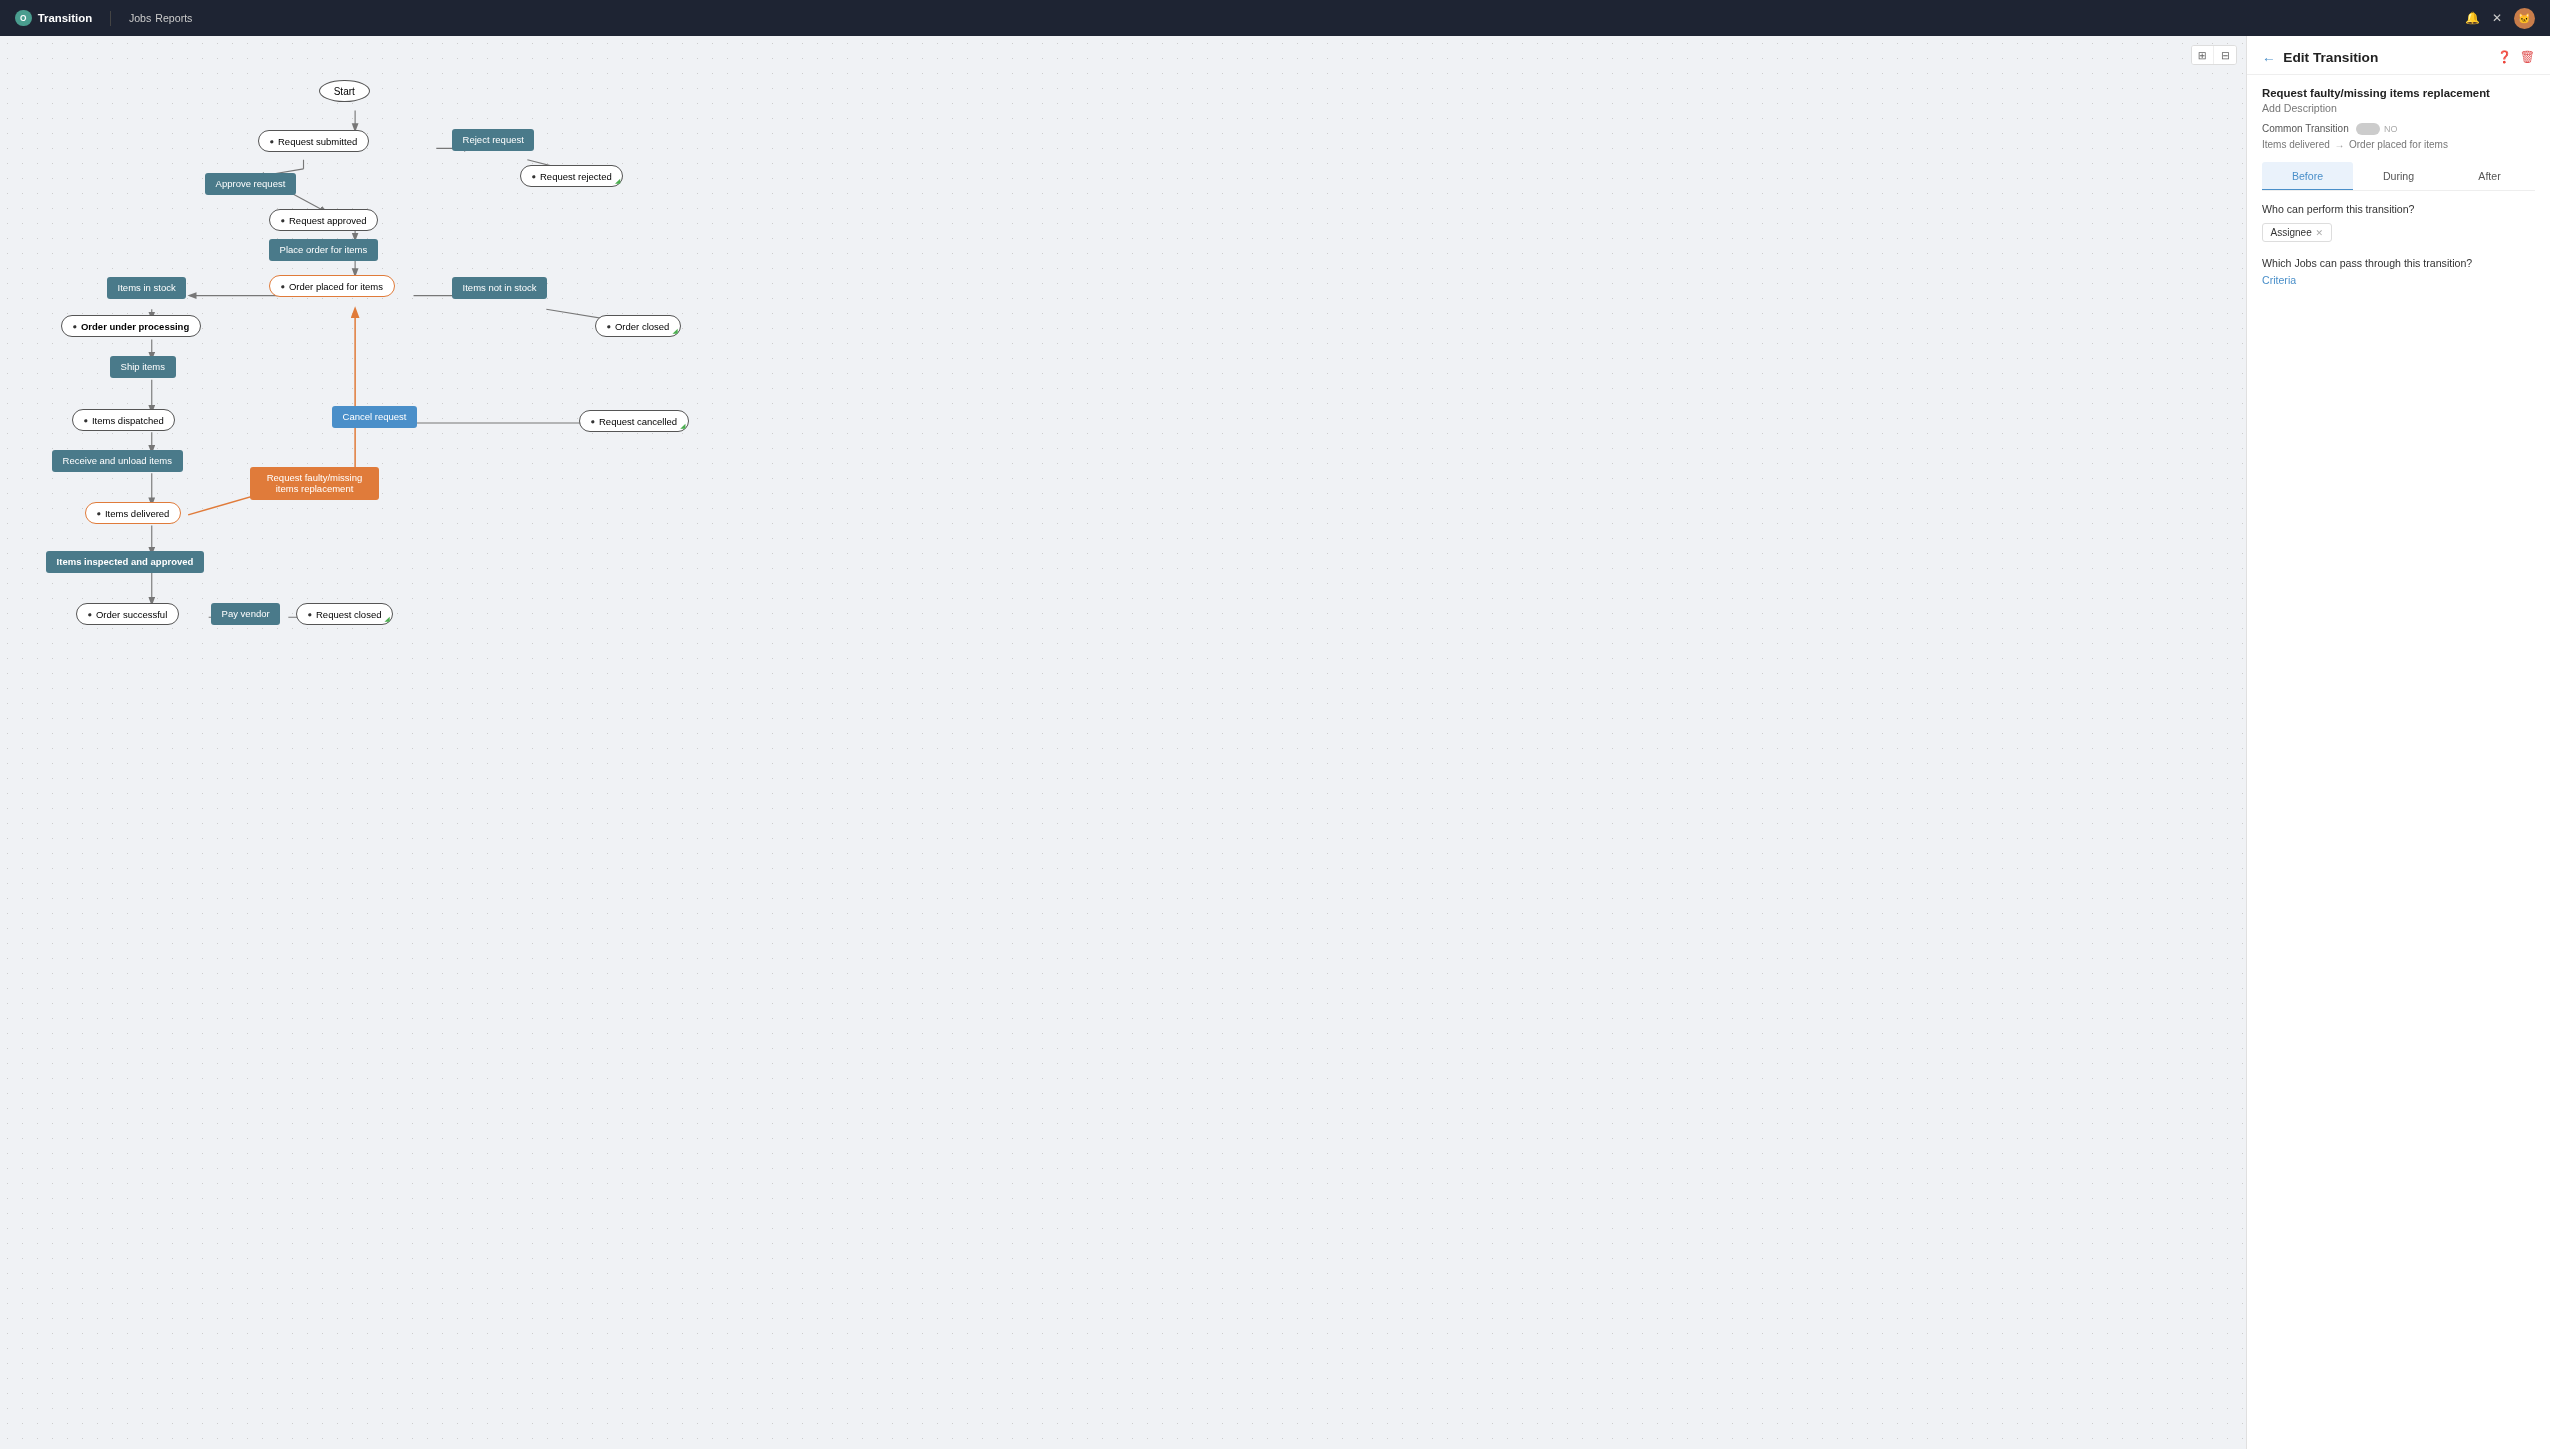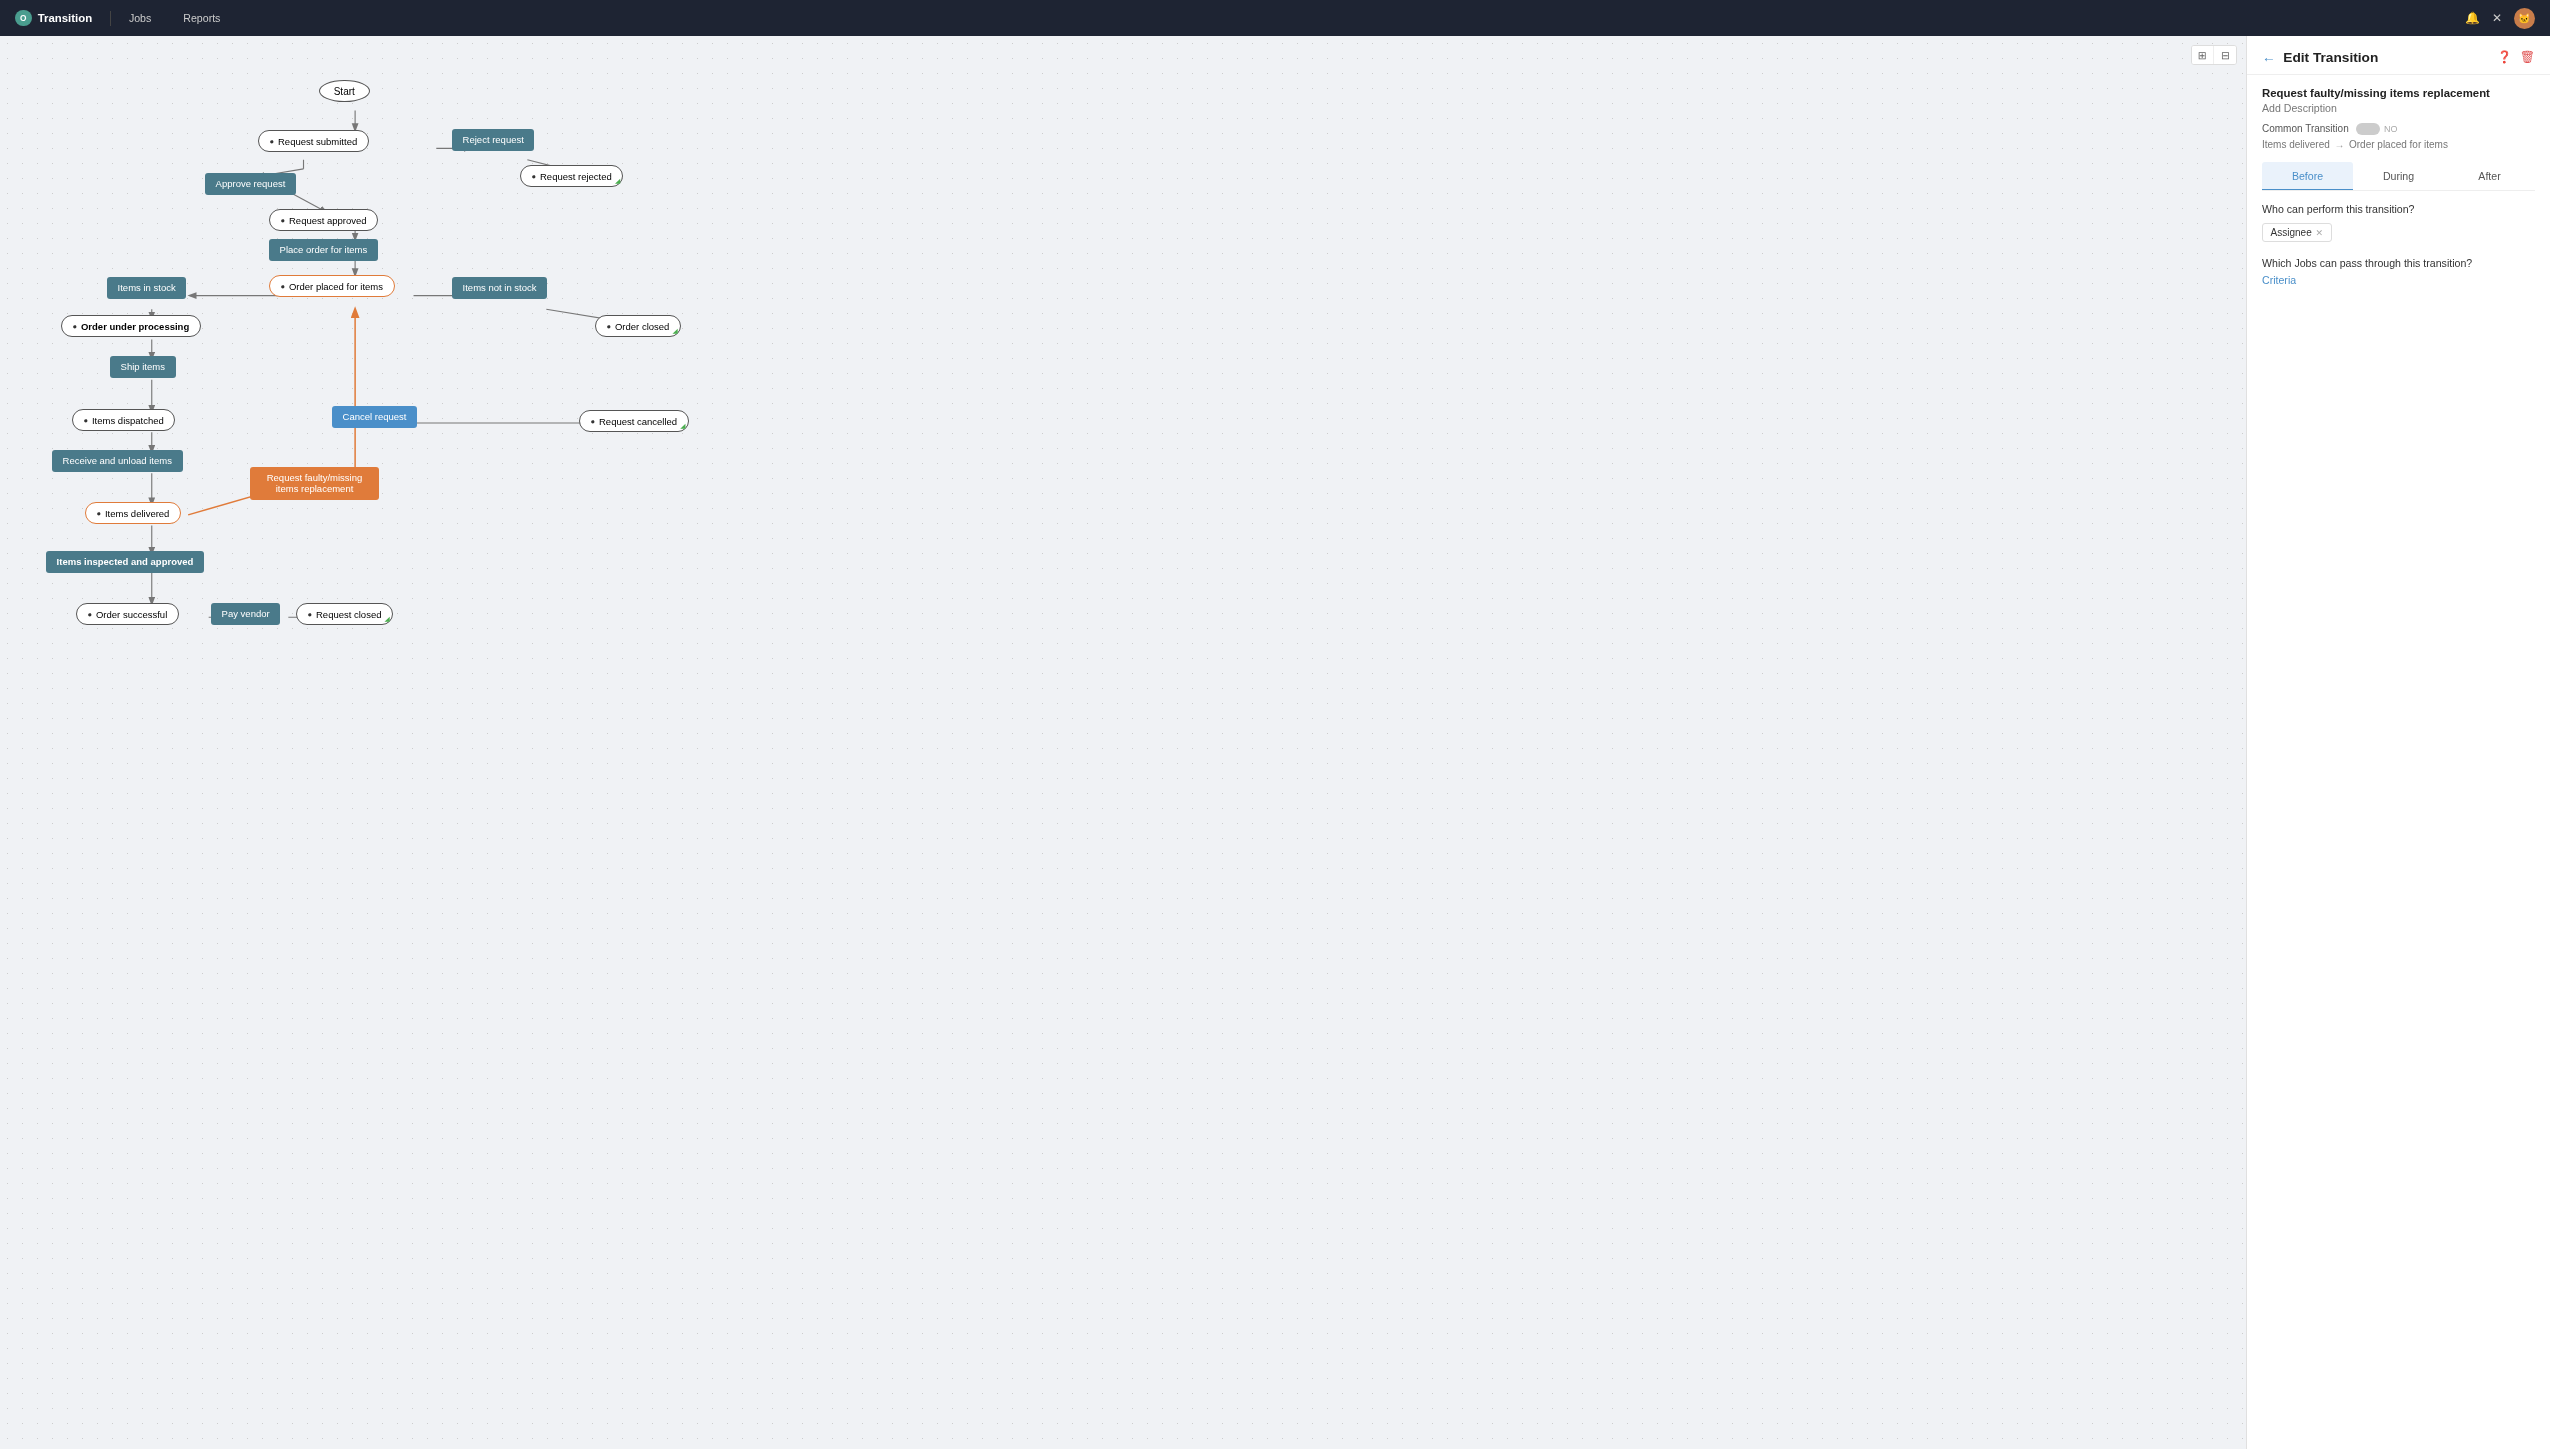--- a/index.html
+++ b/index.html
@@ -13,21 +13,21 @@
       display: flex;
       align-items: center;
       padding: 0 15px;
       gap: 18px;
       flex-shrink: 0;
       z-index: 10;
     }
     .navbar-brand { display: flex; align-items: center; gap: 6px; font-weight: 600; font-size: 11.4px; color: #fff; }
     .navbar-brand-icon { width: 16.7px; height: 16.7px; background: #4a9d8f; border-radius: 50%; display: flex; align-items: center; justify-content: center; font-size: 8.3px; }
     .navbar-divider { width: 0.8px; height: 15px; background: #444; }
-    .navbar-links { display: flex; gap: 32px; }
+    .navbar-links { display: flex; gap: 4px; }
     .navbar-link { color: #ccc; font-size: 10.6px; cursor: pointer; }
     .navbar-spacer { flex: 1; }
     .navbar-icons { display: flex; gap: 12px; align-items: center; }
     .navbar-icon { color: #ccc; cursor: pointer; font-size: 12px; }
     .avatar { width: 21px; height: 21px; background: #c97d4a; border-radius: 50%; display: flex; align-items: center; justify-content: center; font-size: 10px; color: #fff; cursor: pointer; }
 
     
     .main { display: flex; flex: 1; overflow: hidden; }
 
     

